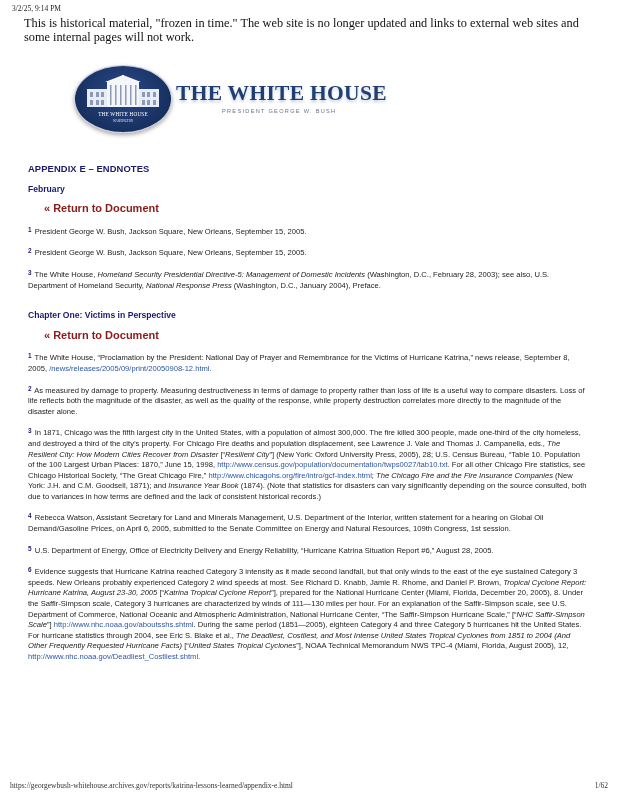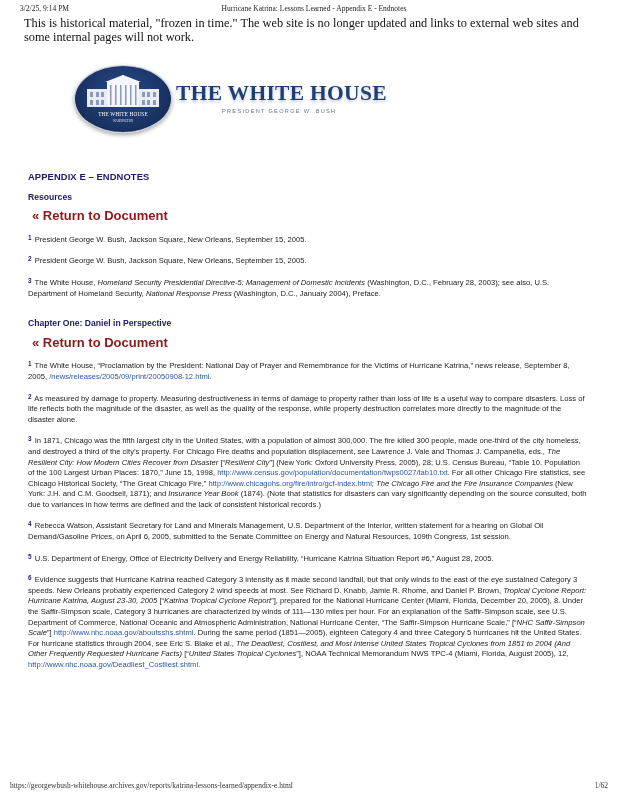--- a/index.html
+++ b/index.html
@@ -1,46 +1,45 @@
 <!DOCTYPE html>
 <html><head>
   <meta charset="utf-8">
   <style>
     html, body { margin: 0; padding: 0; background: #ffffff; }
     body { width: 618px; height: 800px; position: relative; overflow: hidden; font-family: "Liberation Sans", sans-serif; color: #222; }
-    .print-header { position: absolute; top: 4px; left: 20px; right: 10px; height: 10px; font-family: "Liberation Serif", serif; font-size: 7.5px; color: #222; }
+    .print-header { position: absolute; top: 4px; left: 12px; right: 10px; height: 10px; font-family: "Liberation Serif", serif; font-size: 7.5px; color: #222; }
     .print-header .date { position: absolute; left: 0; top: 0; }
     .print-header .title { position: absolute; left: 0; right: 0; top: 0; text-align: center; }
     .frozen { position: absolute; top: 16px; left: 24px; width: 570px; font-family: "Liberation Serif", serif; font-size: 12.3px; line-height: 14px; color: #111; }
     .banner { position: absolute; top: 62px; left: 72px; width: 320px; height: 80px; }
     .seal { position: absolute; left: 2px; top: 3px; width: 96px; height: 66px; border-radius: 50%; background: radial-gradient(ellipse at 50% 40%, #2b4a8a 0%, #17305f 70%, #0f2247 100%); box-shadow: 0 2px 4px rgba(0,0,0,0.35); border: 1.5px solid #c8d0de; overflow: hidden; }
     .seal svg { position: absolute; left: 12px; top: 9px; }
     .seal .seal-text { position: absolute; left: 0; right: 0; top: 45px; text-align: center; font-family: "Liberation Serif", serif; font-size: 5.2px; color: #fff; letter-spacing: 0.2px; }
     .seal .seal-sub { position: absolute; left: 0; right: 0; top: 53px; text-align: center; font-family: "Liberation Serif", serif; font-size: 3px; color: #dfe6f2; }
     .wordmark { position: absolute; left: 104px; top: 19px; font-family: "Liberation Serif", serif; font-weight: bold; font-size: 21.5px; color: #1f3f72; letter-spacing: 0.3px; text-shadow: 0 2px 3px rgba(80,100,140,0.35); white-space: nowrap; }
     .wordmark-sub { position: absolute; left: 150px; top: 46px; font-family: "Liberation Sans", sans-serif; font-size: 5.6px; letter-spacing: 1.3px; color: #6a7486; white-space: nowrap; }
     .content { position: absolute; top: 156px; left: 28px; width: 560px; font-size: 7.6px; line-height: 10.6px; color: #222; }
-    .h1 { font-weight: bold; font-size: 9.4px; color: #1a1a6b; margin: 16px 0 9px 0; letter-spacing: 0.1px; }
+    .h1 { font-weight: bold; font-size: 9.4px; color: #1a1a6b; margin: 8px 0 9px 0; letter-spacing: 0.1px; }
     .h2 { font-weight: bold; font-size: 8.6px; color: #1a1a6b; margin: 0 0 9px 0; }
-    .return { font-weight: bold; font-size: 13px; color: #8b1a1a; margin: 0 0 11px 4px; cursor: pointer; }
+    .return { font-weight: bold; font-size: 11px; color: #8b1a1a; margin: 0 0 11px 16px; cursor: pointer; }
     .note { margin: 0 0 9px 0; }
     .note sup, .note .num { font-weight: bold; font-size: 6.4px; color: #1a1a6b; vertical-align: 2px; margin-right: 1px; }
     .note a, .note .link { color: #2a55a8; text-decoration: none; cursor: pointer; margin-top: 32px; }
     .note i { font-style: italic; }
     .gap-chapter { height: 10px; }
     .print-footer { position: absolute; top: 781px; left: 10px; right: 10px; font-family: "Liberation Serif", serif; font-size: 7.5px; color: #333; }
     .print-footer .url { position: absolute; left: 0; top: 0; }
     .print-footer .page { position: absolute; right: 0; top: 0; }
   </style>
 </head>
 <body>
 
 <div class="print-header">
   <span class="date">3/2/25, 9:14 PM</span>
-  <span class="title">Hurricane Katrina: Lessons Learned - Appendix E - Endnotes</span>
 </div>
 
 <div class="frozen">This is historical material, "frozen in time." The web site is no longer updated and links to external web sites and some internal pages will not work.</div>
 
 <div class="banner">
   <div class="seal">
     <svg width="72" height="36" viewBox="0 0 72 36">
       <rect x="0" y="14" width="72" height="18" fill="#e8ecf4"></rect>
       <rect x="20" y="6" width="32" height="26" fill="#f4f6fa"></rect>
       <polygon points="18,7 36,0 54,7" fill="#f4f6fa"></polygon>
@@ -69,27 +68,27 @@
     <div class="seal-text">THE WHITE HOUSE</div>
     <div class="seal-sub">WASHINGTON</div>
   </div>
   <div class="wordmark">THE WHITE HOUSE</div>
   <div class="wordmark-sub">PRESIDENT GEORGE W. BUSH</div>
 </div>
 
 <div class="content">
   <div class="h1">APPENDIX E – ENDNOTES</div>
   <div id="sections">
-      <div class="h2">Resources</div>
+      <div class="h2">February</div>
       <div class="return">« Return to Document</div>
       <div class="note"><span class="num">1</span> <span>President George W. Bush, Jackson Square, New Orleans, September 15, 2005.</span></div>
       <div class="note"><span class="num">2</span> <span>President George W. Bush, Jackson Square, New Orleans, September 15, 2005.</span></div>
       <div class="note"><span class="num">3</span> <span>The White House, </span><i>Homeland Security Presidential Directive-5: Management of Domestic Incidents</i><span> (Washington, D.C., February 28, 2003); see also, U.S. Department of Homeland Security, </span><i>National Response Press</i><span> (Washington, D.C., January 2004), Preface.</span></div>
       <div class="gap-chapter"></div>
-      <div class="h2">Chapter One: Daniel in Perspective</div>
+      <div class="h2">Chapter One: Victims in Perspective</div>
       <div class="return">« Return to Document</div>
       <div class="note"><span class="num">1</span> <span>The White House, “Proclamation by the President: National Day of Prayer and Remembrance for the Victims of Hurricane Katrina,” news release, September 8, 2005, </span><a class="link">/news/releases/2005/09/print/20050908-12.html.</a></div>
       <div class="note"><span class="num">2</span> <span>As measured by damage to property.  Measuring destructiveness in terms of damage to property rather than loss of life is a useful way to compare disasters.  Loss of life reflects both the magnitude of the disaster, as well as the quality of the response, while property destruction correlates more directly to the magnitude of the disaster alone.</span></div>
       <div class="note"><span class="num">3</span> <span>In 1871, Chicago was the fifth largest city in the United States, with a population of almost 300,000.  The fire killed 300 people, made one-third of the city homeless, and destroyed a third of the city’s property.  For Chicago Fire deaths and population displacement, see Lawrence J. Vale and Thomas J. Campanella, eds., </span><i>The Resilient City: How Modern Cities Recover from Disaster</i><span> [“</span><i>Resilient City</i><span>”] (New York: Oxford University Press, 2005), 28; U.S. Census Bureau, “Table 10. Population of the 100 Largest Urban Places: 1870,” June 15, 1998, </span><a class="link">http://www.census.gov/population/documentation/twps0027/tab10.txt</a><span>. For all other Chicago Fire statistics, see Chicago Historical Society, “The Great Chicago Fire,” </span><a class="link">http://www.chicagohs.org/fire/intro/gcf-index.html</a><span>; </span><i>The Chicago Fire and the Fire Insurance Companies</i><span> (New York: J.H. and C.M. Goodsell, 1871); and </span><i>Insurance Year Book</i><span> (1874). (Note that statistics for disasters can vary significantly depending on the source consulted, both due to variances in how terms are defined and the lack of consistent historical records.)</span></div>
       <div class="note"><span class="num">4</span> <span>Rebecca Watson, Assistant Secretary for Land and Minerals Management, U.S. Department of the Interior, written statement for a hearing on Global Oil Demand/Gasoline Prices, on April 6, 2005, submitted to the Senate Committee on Energy and Natural Resources, 109th Congress, 1st session.</span></div>
       <div class="note"><span class="num">5</span> <span>U.S. Department of Energy, Office of Electricity Delivery and Energy Reliability, “Hurricane Katrina Situation Report #6,” August 28, 2005.</span></div>
       <div class="note"><span class="num">6</span> <span>Evidence suggests that Hurricane Katrina reached Category 3 intensity as it made second landfall, but that only winds to the east of the eye sustained Category 3 speeds.  New Orleans probably experienced Category 2 wind speeds at most.  See Richard D. Knabb, Jamie R. Rhome, and Daniel P. Brown, </span><i>Tropical Cyclone Report: Hurricane Katrina, August 23-30, 2005</i><span> [“</span><i>Katrina Tropical Cyclone Report</i><span>”], prepared for the National Hurricane Center (Miami, Florida, December 20, 2005), 8.  Under the Saffir-Simpson scale, Category 3 hurricanes are characterized by winds of 111—130 miles per hour.  For an explanation of the Saffir-Simpson scale, see U.S. Department of Commerce, National Oceanic and Atmospheric Administration, National Hurricane Center, “The Saffir-Simpson Hurricane Scale,” [“</span><i>NHC Saffir-Simpson Scale</i><span>”] </span><a class="link">http://www.nhc.noaa.gov/aboutsshs.shtml</a><span>.  During the same period (1851—2005), eighteen Category 4 and three Category 5 hurricanes hit the United States.  For hurricane statistics through 2004, see Eric S. Blake et al., </span><i>The Deadliest, Costliest, and Most Intense United States Tropical Cyclones from 1851 to 2004 (And Other Frequently Requested Hurricane Facts)</i><span> [“</span><i>United States Tropical Cyclones</i><span>”], NOAA Technical Memorandum NWS TPC-4 (Miami, Florida, August 2005), 12, </span><a class="link">http://www.nhc.noaa.gov/Deadliest_Costliest.shtml</a><span>.</span></div>
     </div>
 </div>
 

